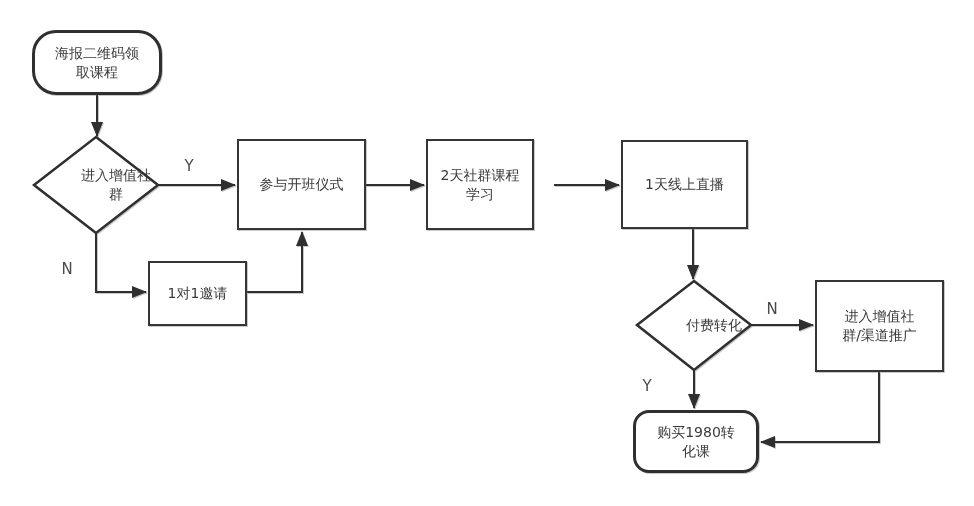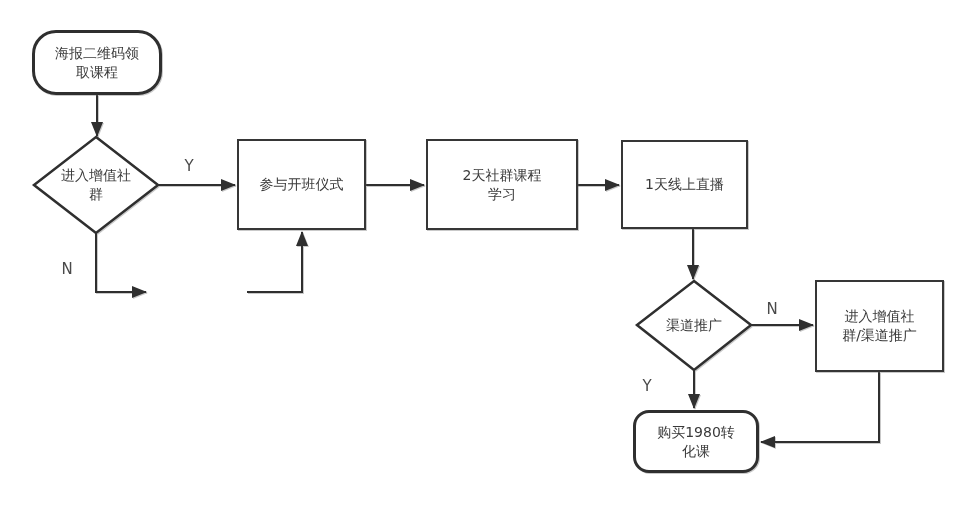--- a/index.html
+++ b/index.html
@@ -41,32 +41,33 @@
   .node .lbl { display: inline-block; }
   .diamond-label {
     position: absolute;
     display: flex;
     align-items: center;
     justify-content: center;
     text-align: center;
     font-size: 14px;
     line-height: 1.35;
     transform: translate(-50%, -50%);
+    margin-left: 20px;
   }
   .edge-label {
     position: absolute;
     transform: translate(-50%, -50%);
     font-size: 15px;
     color: #4a4a4a;
   }
   
   #node-start   { left: 32px;  top: 30px;  width: 130px; height: 65px; }
   #node-invite  { left: 148px; top: 261px; width: 99px;  height: 65px; }
   #node-opening { left: 237px; top: 139px; width: 129px; height: 91px; }
-  #node-course  { left: 426px; top: 139px; width: 152px; height: 91px; }
+  #node-course  { left: 426px; top: 139px; width: 108px; height: 91px; }
   #node-live    { left: 621px; top: 140px; width: 127px; height: 89px; }
   #node-ceremony{ left: 815px; top: 280px; width: 129px; height: 92px; }
   #node-buy     { left: 633px; top: 410px; width: 126px; height: 63px; border-radius: 16px; }
   #lbl-d1 { left: 96px;  top: 185px; width: 76px; }
   #lbl-d2 { left: 694px; top: 325px; width: 84px; }
   #lbl-y1 { left: 189px; top: 166px; }
   #lbl-n1 { left: 67px;  top: 269px; }
   #lbl-n2 { left: 772px; top: 309px; }
   #lbl-y2 { left: 647px; top: 386px; }
   .w90  { max-width: 90px; }
@@ -102,34 +103,37 @@
       <polygon points="694,281 751,325 694,370 637,325"></polygon>
     </g>
   </svg>
 
   <div class="node stadium" id="node-start">
     <span class="lbl w90">海报二维码领取课程</span>
   </div>
 
   <div class="diamond-label" id="lbl-d1">进入增值社群</div>
 
+  <div class="node rect" id="node-invite">
+    <span class="lbl">1对1邀请</span>
+  </div>
 
   <div class="node rect" id="node-opening">
     <span class="lbl">参与开班仪式</span>
   </div>
 
   <div class="node rect" id="node-course">
     <span class="lbl w86">2天社群课程学习</span>
   </div>
 
   <div class="node rect" id="node-live">
     <span class="lbl">1天线上直播</span>
   </div>
 
-  <div class="diamond-label" id="lbl-d2">渠道推广</div>
+  <div class="diamond-label" id="lbl-d2">付费转化</div>
 
   <div class="node rect" id="node-ceremony">
     <span class="lbl w80">进入增值社群/渠道推广</span>
   </div>
 
   <div class="node stadium" id="node-buy">
     <span class="lbl w84">购买1980转化课</span>
   </div>
 
   <div class="edge-label" id="lbl-y1">Y</div>

